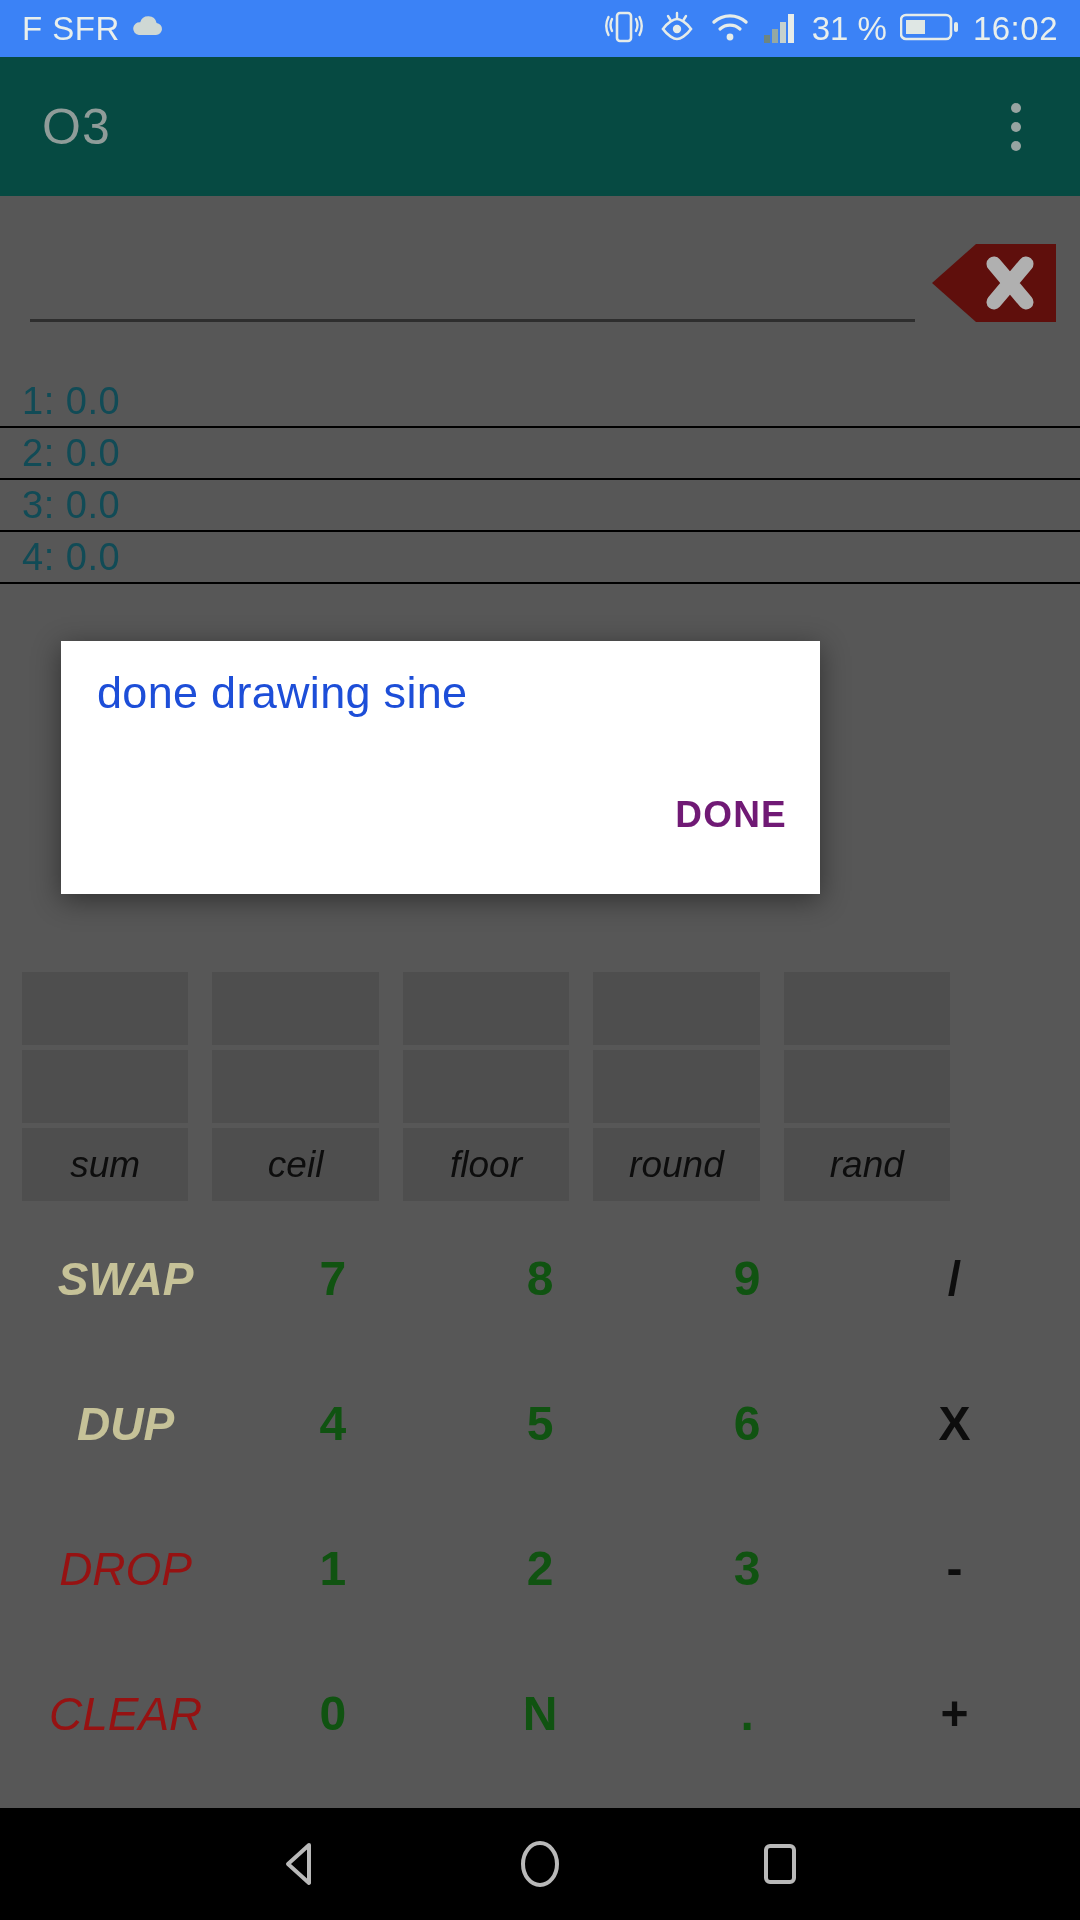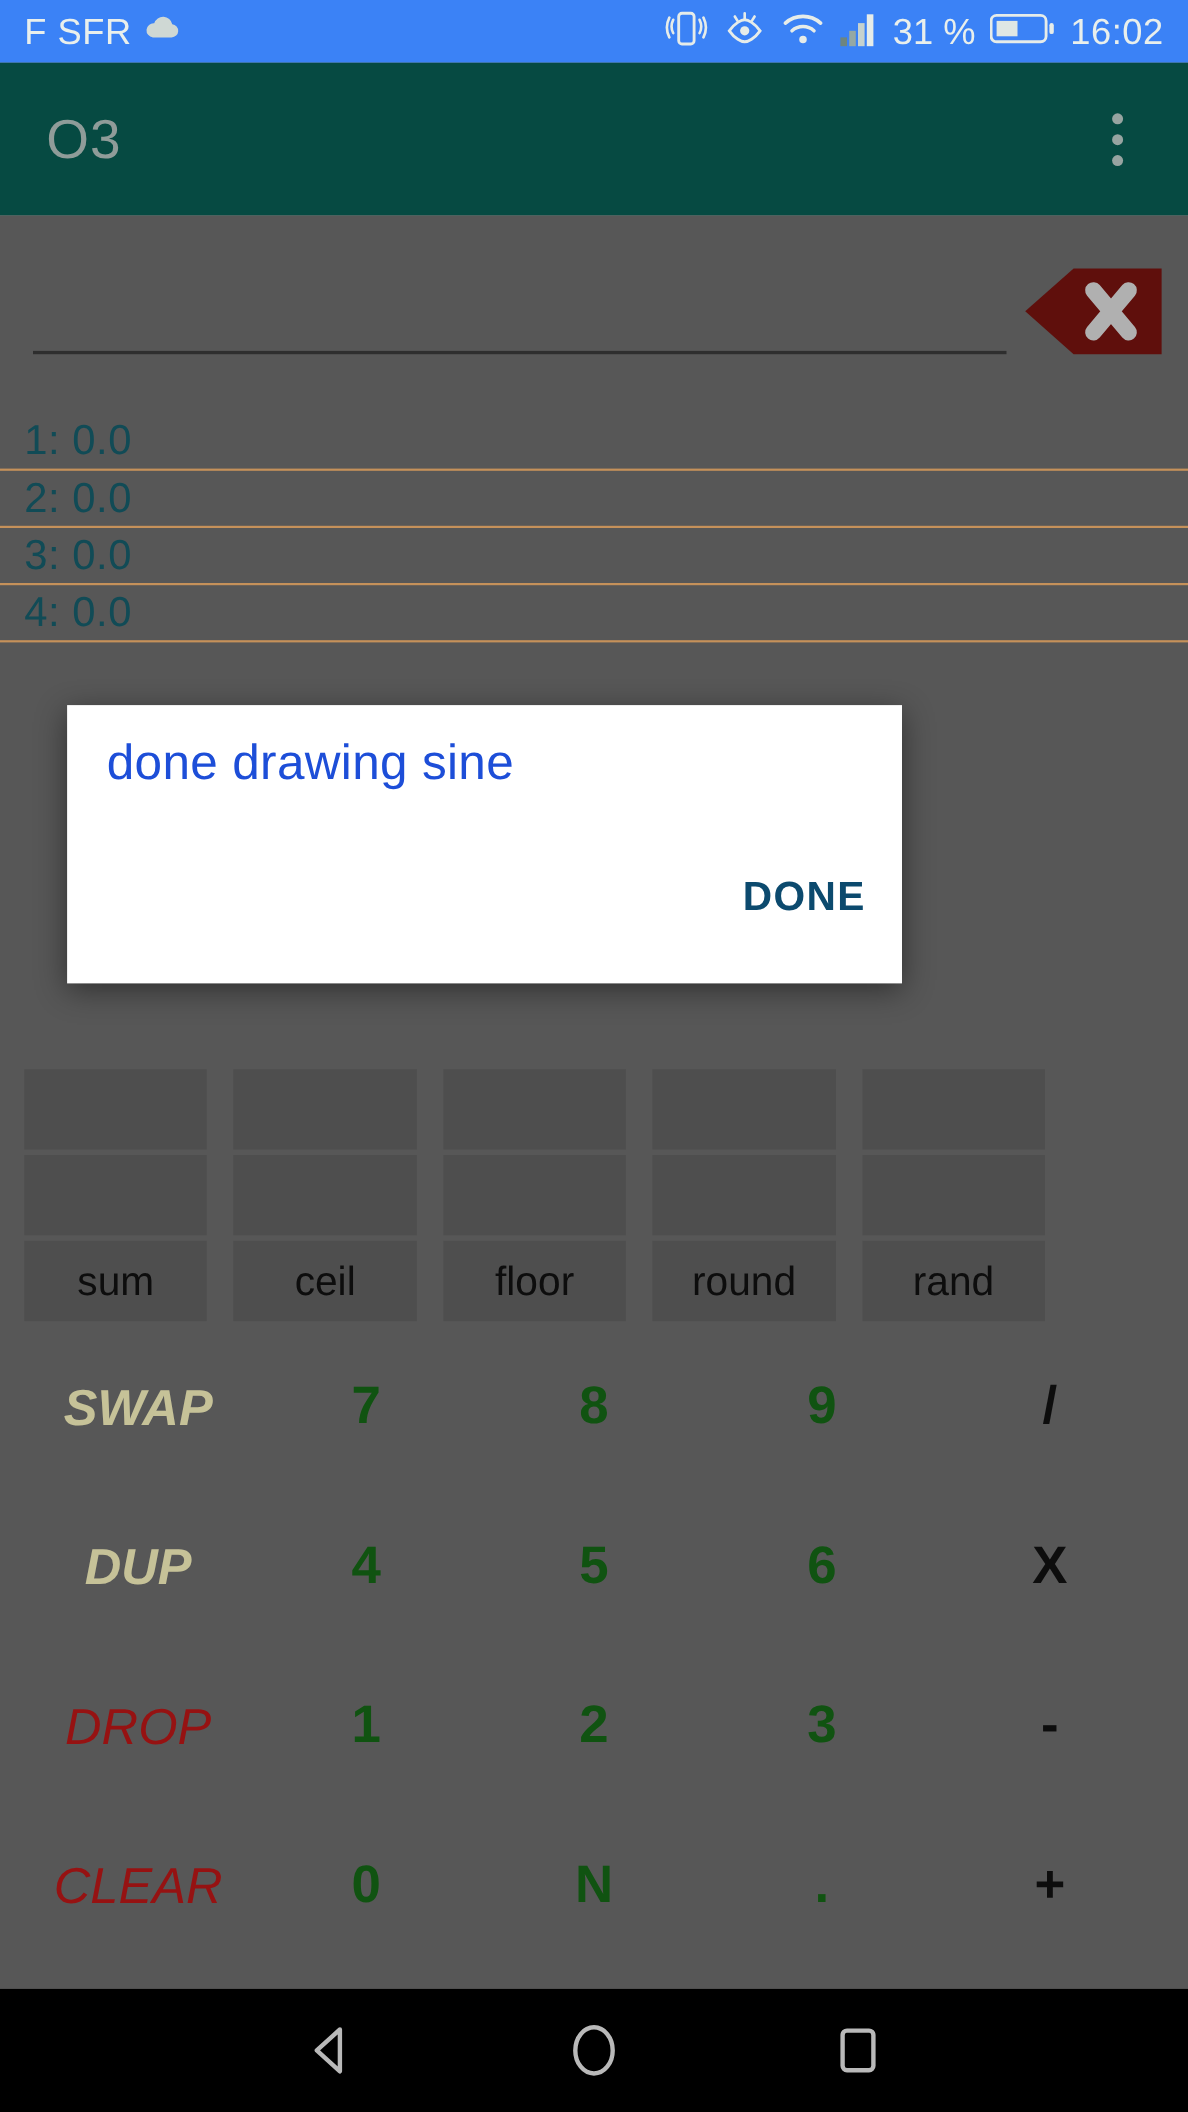--- a/index.html
+++ b/index.html
@@ -80,41 +80,42 @@
     position:absolute; right:22px; top:46px;
     width:128px; height:82px;
     display:block;
   }
 
   
   #stack{ margin-top:0; }
   .stack-row{
     position:relative;
     height:52px;
-    border-bottom:2px solid #fdba74;
+    border-bottom:2px solid #000000;
     display:flex; align-items:center;
     padding-left:22px;
   }
   .stack-label{
     font-size:38px; color:#16606f;
     letter-spacing:.5px;
   }
 
   
   #keypad{
     position:absolute; left:0; bottom:0;
     width:1080px;
   }
   .fn-row{
     display:flex;
     width:972px;
     height:73px;
     padding:0 22px;
     gap:24px;
     margin-bottom:5px;
+    font-style:italic;
   }
   .fn-key{
     flex:1;
     background:#656565;
     display:flex; align-items:center; justify-content:center;
     font-size:37px; color:#111;
   }
   .pad-row{
     display:flex;
     width:1080px;
@@ -152,21 +153,21 @@
     box-shadow:0 6px 26px rgba(0,0,0,.45);
   }
   #dialog-message{
     position:absolute; left:36px; top:26px;
     font-size:45px; color:#1d4ed8;
     letter-spacing:.3px;
   }
   #dialog-done{
     position:absolute; right:33px; top:153px;
     font-size:37px; font-weight:bold;
-    color:#0c4a6e; letter-spacing:1.2px;
+    color:#701a75; letter-spacing:1.2px;
   }
 
   
   #navbar{
     position:absolute; left:0; bottom:0;
     width:1080px; height:112px;
     background:#000;
     display:flex; align-items:center; justify-content:center;
     gap:150px;
   }

